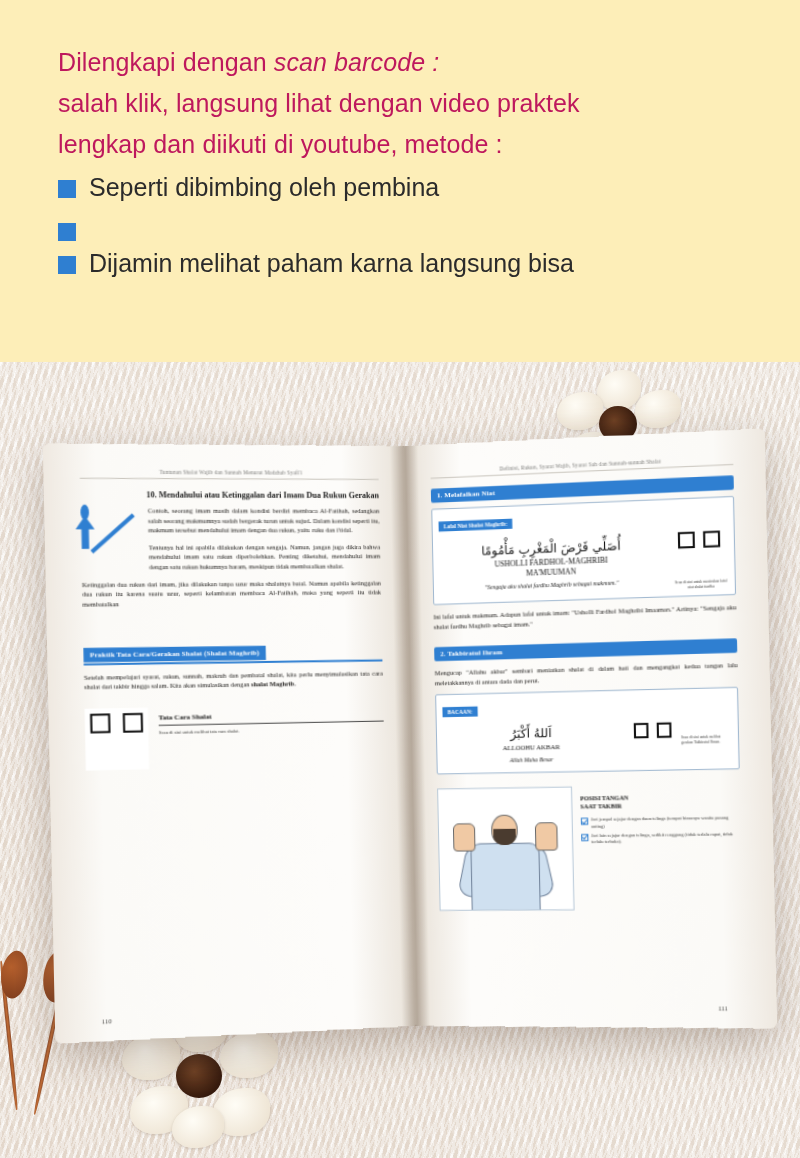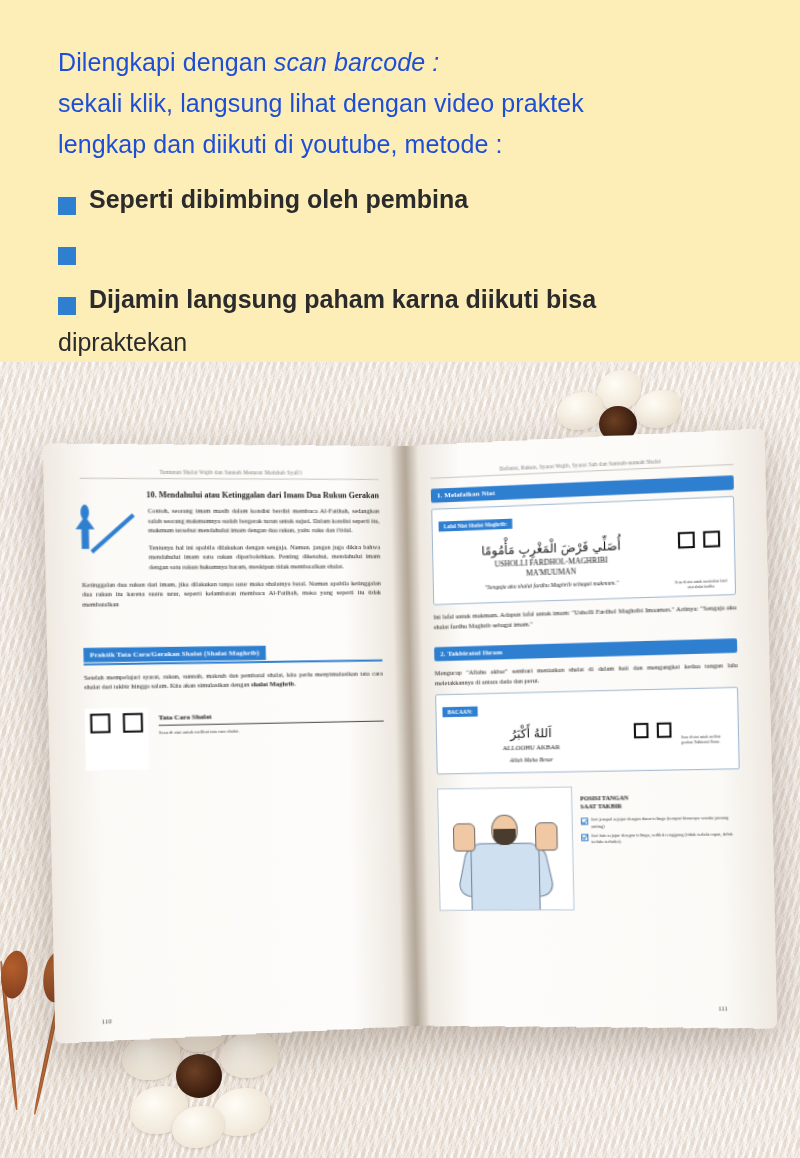--- a/index.html
+++ b/index.html
@@ -18,31 +18,30 @@
   
   .promo {
     background: #fdeeb8;
     padding: 42px 46px 34px 58px;
     box-sizing: border-box;
     height: 362px;
   }
   .promo-line {
     font-size: 25px;
     line-height: 41px;
-    color: #1d4ed8;
+    color: #be185d;
     letter-spacing: 0.1px;
   }
   .promo-line .ital {
     font-style: italic;
   }
   .bullet-row {
     display: flex;
-    align-items: center;
-    margin-top: 14px;
-    font-weight: bold;
+    align-items: flex-start;
+    margin-top: 2px;
   }
   .bullet-box {
     width: 18px;
     height: 18px;
     background: #2f7fd1;
     flex: 0 0 auto;
     margin-top: 13px;
     margin-right: 13px;
   }
   .bullet-text {
@@ -428,35 +427,34 @@
     transform: rotate(40deg);
   }
 </style>
 </head>
 <body>
 
 <div class="promo">
   <div class="promo-line">
     <span>Dilengkapi dengan </span><span class="ital">scan barcode :</span>
   </div>
-  <div class="promo-line">sekali klik, langsung lihat dengan video praktek</div>
+  <div class="promo-line">salah klik, langsung lihat dengan video praktek</div>
   <div class="promo-line">lengkap dan diikuti di youtube, metode :</div>
 
   <div class="bullet-row">
     <span class="bullet-box"></span>
     <span class="bullet-text">Seperti dibimbing oleh pembina</span>
   </div>
   <div class="bullet-row">
     <span class="bullet-box"></span>
   </div>
   <div class="bullet-row">
     <span class="bullet-box"></span>
-    <span class="bullet-text">Dijamin langsung paham karna diikuti bisa</span>
-  </div>
-  <div class="promo-tail">dipraktekan</div>
+    <span class="bullet-text">Dijamin melihat paham karna langsung bisa</span>
+  </div>
 </div>
 
 <div class="photo">
   <div class="fur"></div>
 
   <div class="dried-tr">
     <div class="stem" style="left:30px; top:20px; width:4px; height:150px; transform:rotate(10deg);"></div>
     <div class="stem" style="left:70px; top:10px; width:4px; height:165px; transform:rotate(-6deg);"></div>
     <div class="stem" style="left:110px; top:30px; width:4px; height:140px; transform:rotate(14deg);"></div>
     <div class="pod" style="left:18px; top:0px; width:26px; height:46px;"></div>

